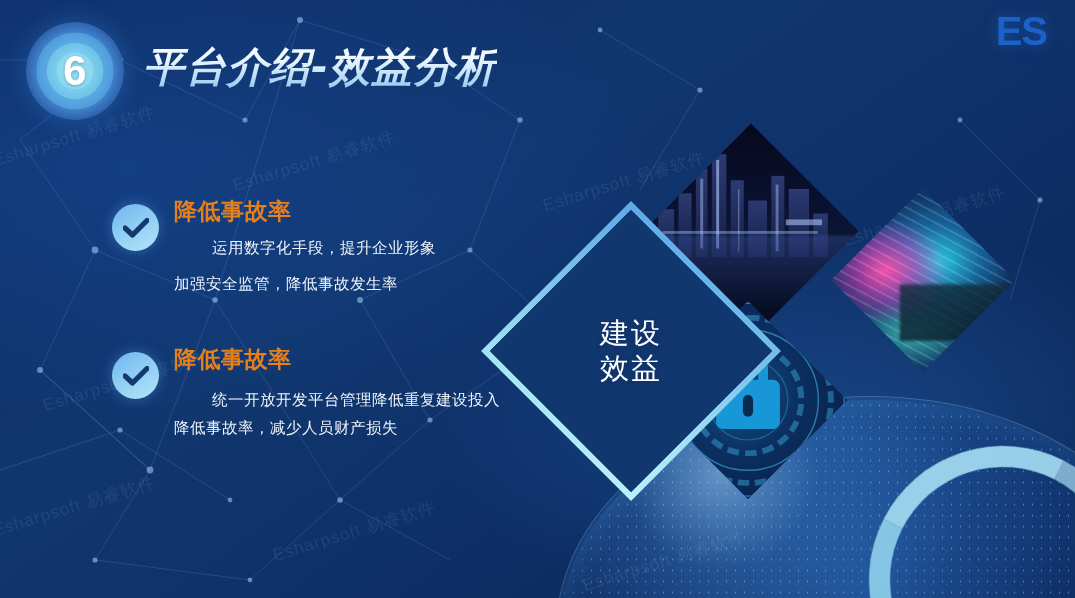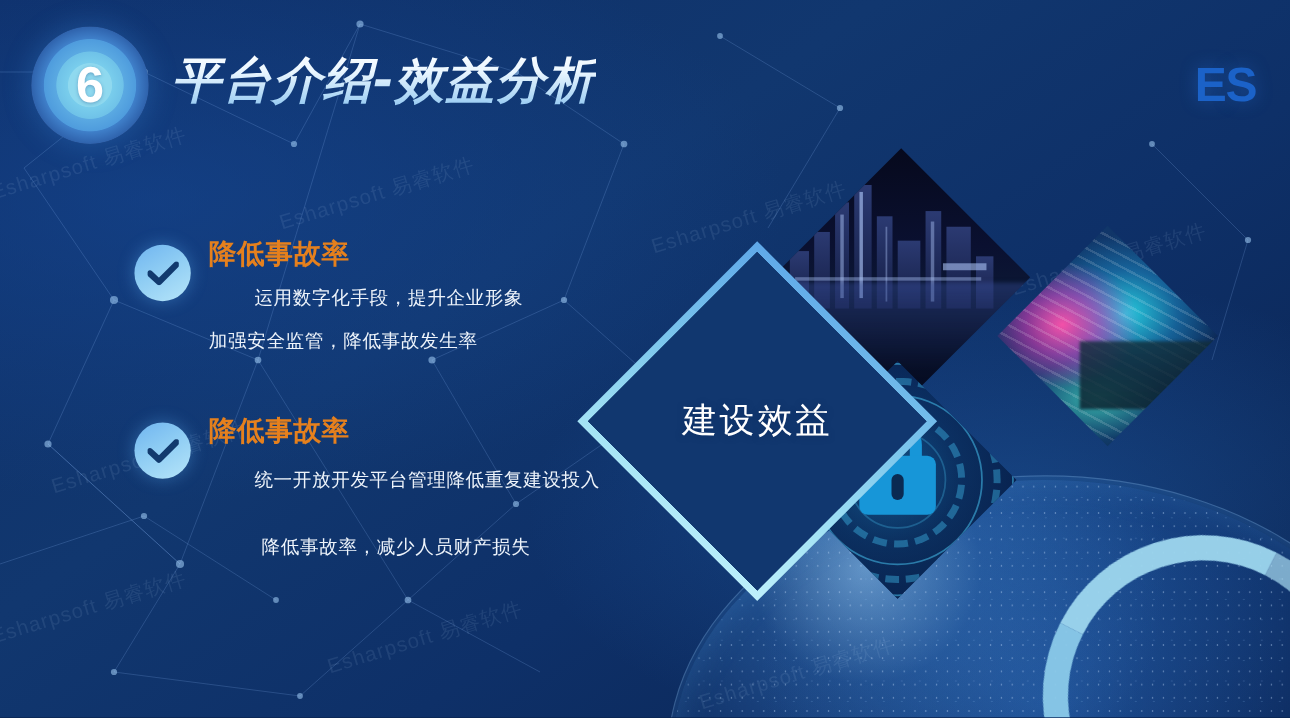--- a/index.html
+++ b/index.html
@@ -66,21 +66,20 @@
     filter:blur(0.2px);
     opacity:0.95;
   }
 
   
   .logo {
     position:absolute; right:28px; top:9px;
     font-size:40px; font-weight:bold; letter-spacing:-1px;
     color:#1b62c8; font-family:"Liberation Sans", sans-serif;
     text-shadow:0 0 14px rgba(40,110,210,0.45);
-    margin-top:40px;
   }
 
   
   .badge {
     position:absolute; left:26px; top:22px; width:98px; height:98px; border-radius:50%;
     background:radial-gradient(circle at 50% 50%,
        #8fd9ef 0%, #8fd9ef 26%,
        #79cdec 27%, #6fc2e8 40%,
        #5aa9e2 41%, #4f9cdd 55%,
        #3f7fc9 56%, #2f63ad 70%,
@@ -127,38 +126,38 @@
   }
   .b-line {
     position:absolute; left:62px;
     font-size:15.5px; color:#eef4fb;
     font-family:"DejaVu Sans", sans-serif;
     white-space:nowrap; letter-spacing:0.5px;
   }
   .b-l1 { top:42px;margin-left:38px; }
   .b-l2 { top:78px; }
   .b2 .b-l1 { top:46px; }
-  .b2 .b-l2 { top:102px;margin-left:44px; }
+  .b2 .b-l2 { top:74px; }
 
   
   .dia { position:absolute; }
 
   
   .dia-center {
     left:525px; top:245px; width:212px; height:212px;
     transform:rotate(45deg);
     border:6px solid transparent;
     background:
       linear-gradient(#11376f,#11376f) padding-box,
       linear-gradient(160deg,#5fa8e8 0%, #7cc6ec 40%, #a6e4f5 75%, #bdeffb 100%) border-box;
     background-color:rgba(22,70,135,0.30);
   }
   .dia-center-label {
     position:absolute; left:525px; top:245px; width:212px; height:212px;
-    display:flex; flex-direction:row; align-items:center; justify-content:center;
+    display:flex; flex-direction:column; align-items:center; justify-content:center;
     gap:1px;
   }
   .dia-center-label span {
     font-size:29px; color:#ffffff; font-family:"DejaVu Sans", sans-serif;
     letter-spacing:2px; line-height:1.15;
     text-shadow:0 1px 5px rgba(10,40,90,0.5);
   }
 
   
   .dia-photo {

